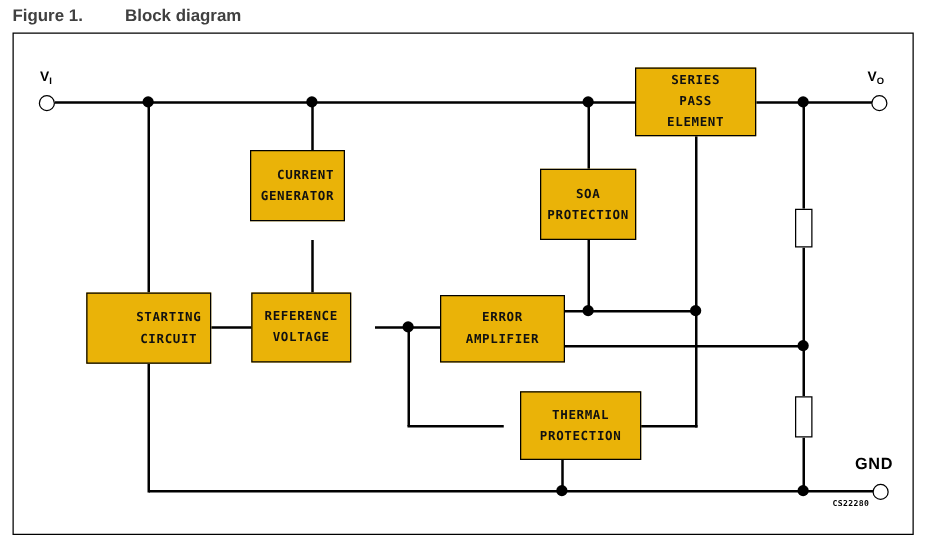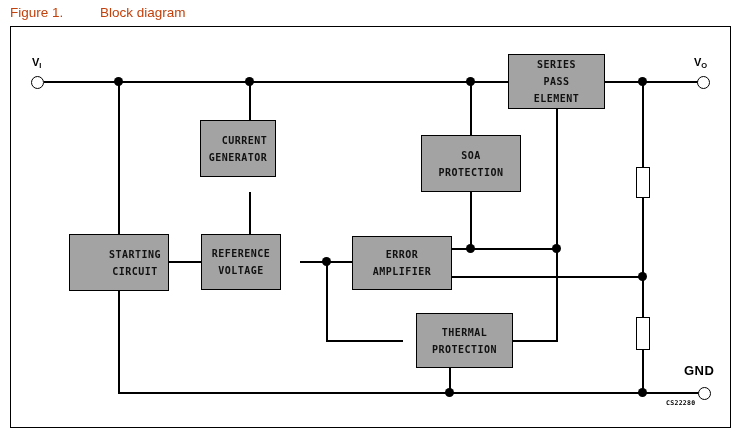--- a/index.html
+++ b/index.html
@@ -2,32 +2,32 @@
 <html><head>
 <meta charset="utf-8">
 <style>
   html,body{margin:0;padding:0;background:#ffffff;}
   #stage{
     position:relative;width:741px;height:440px;background:#ffffff;
     font-family:"Liberation Sans",sans-serif;overflow:hidden;
   }
   
   .heading{position:absolute;left:10px;top:5px;width:721px;height:18px;
-    font-size:13.5px;font-weight:normal;color:#c2410c;}
+    font-size:13.5px;font-weight:bold;color:#404040;}
   .heading .fig-label{position:absolute;left:0;top:0;}
   .heading .fig-title{position:absolute;left:90px;top:0;}
   
   .frame{position:absolute;left:10px;top:26px;width:721px;height:402px;
     border:1.6px solid #000;box-sizing:border-box;background:#fff;}
   
   .w{position:absolute;background:#000;z-index:1;}
   .wh{height:1.5px;}
   .wv{width:1.5px;}
   
-  .block{position:absolute;border:1.5px solid #000;background:#a3a3a3;box-sizing:border-box;
+  .block{position:absolute;border:1.5px solid #000;background:#eab308;box-sizing:border-box;
     display:flex;align-items:center;justify-content:center;text-align:center;
     font-family:"DejaVu Sans Mono",monospace;font-size:10px;font-weight:600;
     letter-spacing:0.5px;line-height:17px;color:#111;white-space:pre-line;z-index:2;}
   
   .resistor{position:absolute;width:14px;border:1.5px solid #000;background:#fff;
     box-sizing:border-box;z-index:2;}
   
   .dot{position:absolute;width:9px;height:9px;background:#000;border-radius:50%;z-index:3;}
   
   .term{position:absolute;width:13px;height:13px;border:1.8px solid #000;border-radius:50%;
@@ -74,21 +74,21 @@
   <div class="w wv" style="left:449px;top:368px;height:26px;"></div>
   <div class="w wv" style="left:118px;top:291px;height:103px;"></div>
   <div class="w wv" style="left:642px;top:198px;height:119px;"></div>
   <div class="w wv" style="left:642px;top:350px;height:44px;"></div>
 
   <div class="block" style="left:508px;top:54px;width:97px;height:55px;">SERIES
 PASS
 ELEMENT</div>
   <div class="block" style="left:200px;top:120px;width:76px;height:57px;text-align:right;">CURRENT
 GENERATOR</div>
-  <div class="block" style="left:421px;top:135px;width:100px;height:57px;">SOA
+  <div class="block" style="left:432px;top:135px;width:77px;height:57px;">SOA
 PROTECTION</div>
   <div class="block" style="left:69px;top:234px;width:100px;height:57px;padding-left:32px;">STARTING
 CIRCUIT</div>
   <div class="block" style="left:201px;top:234px;width:80px;height:56px;">REFERENCE
 VOLTAGE</div>
   <div class="block" style="left:352px;top:236px;width:100px;height:54px;">ERROR
 AMPLIFIER</div>
   <div class="block" style="left:402px;top:313px;width:97px;height:55px;margin-left:14px;">THERMAL
 PROTECTION</div>
 

